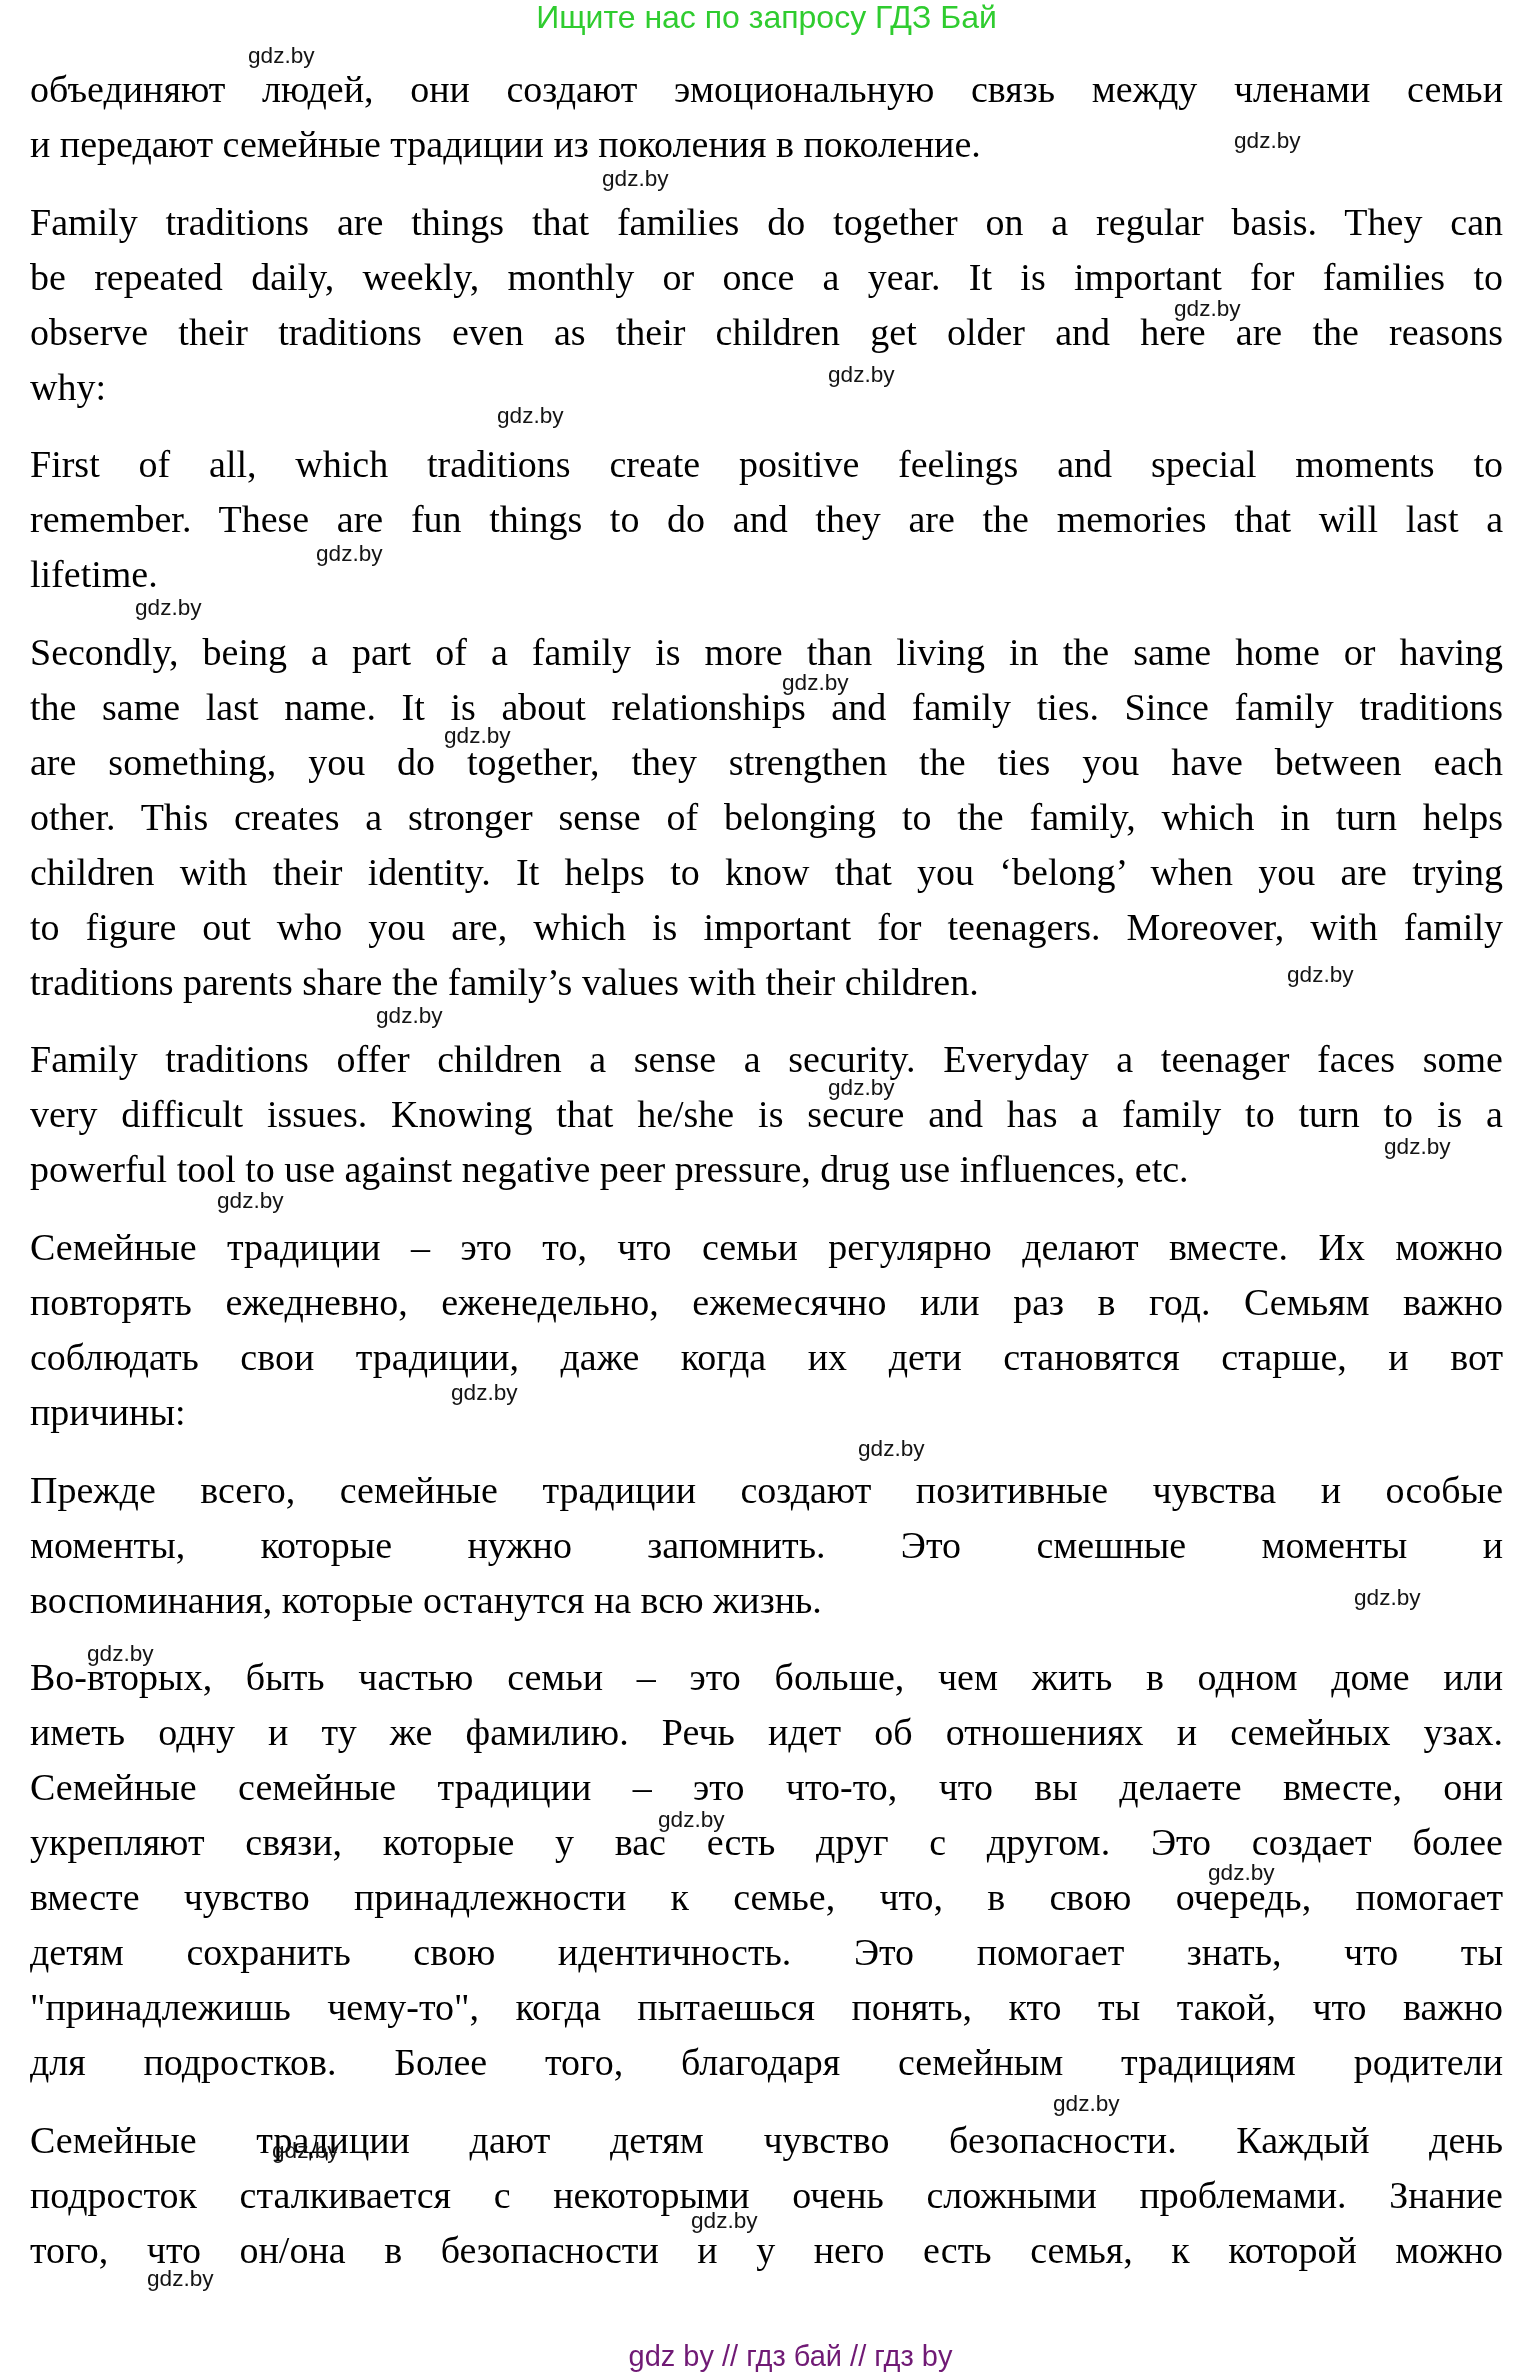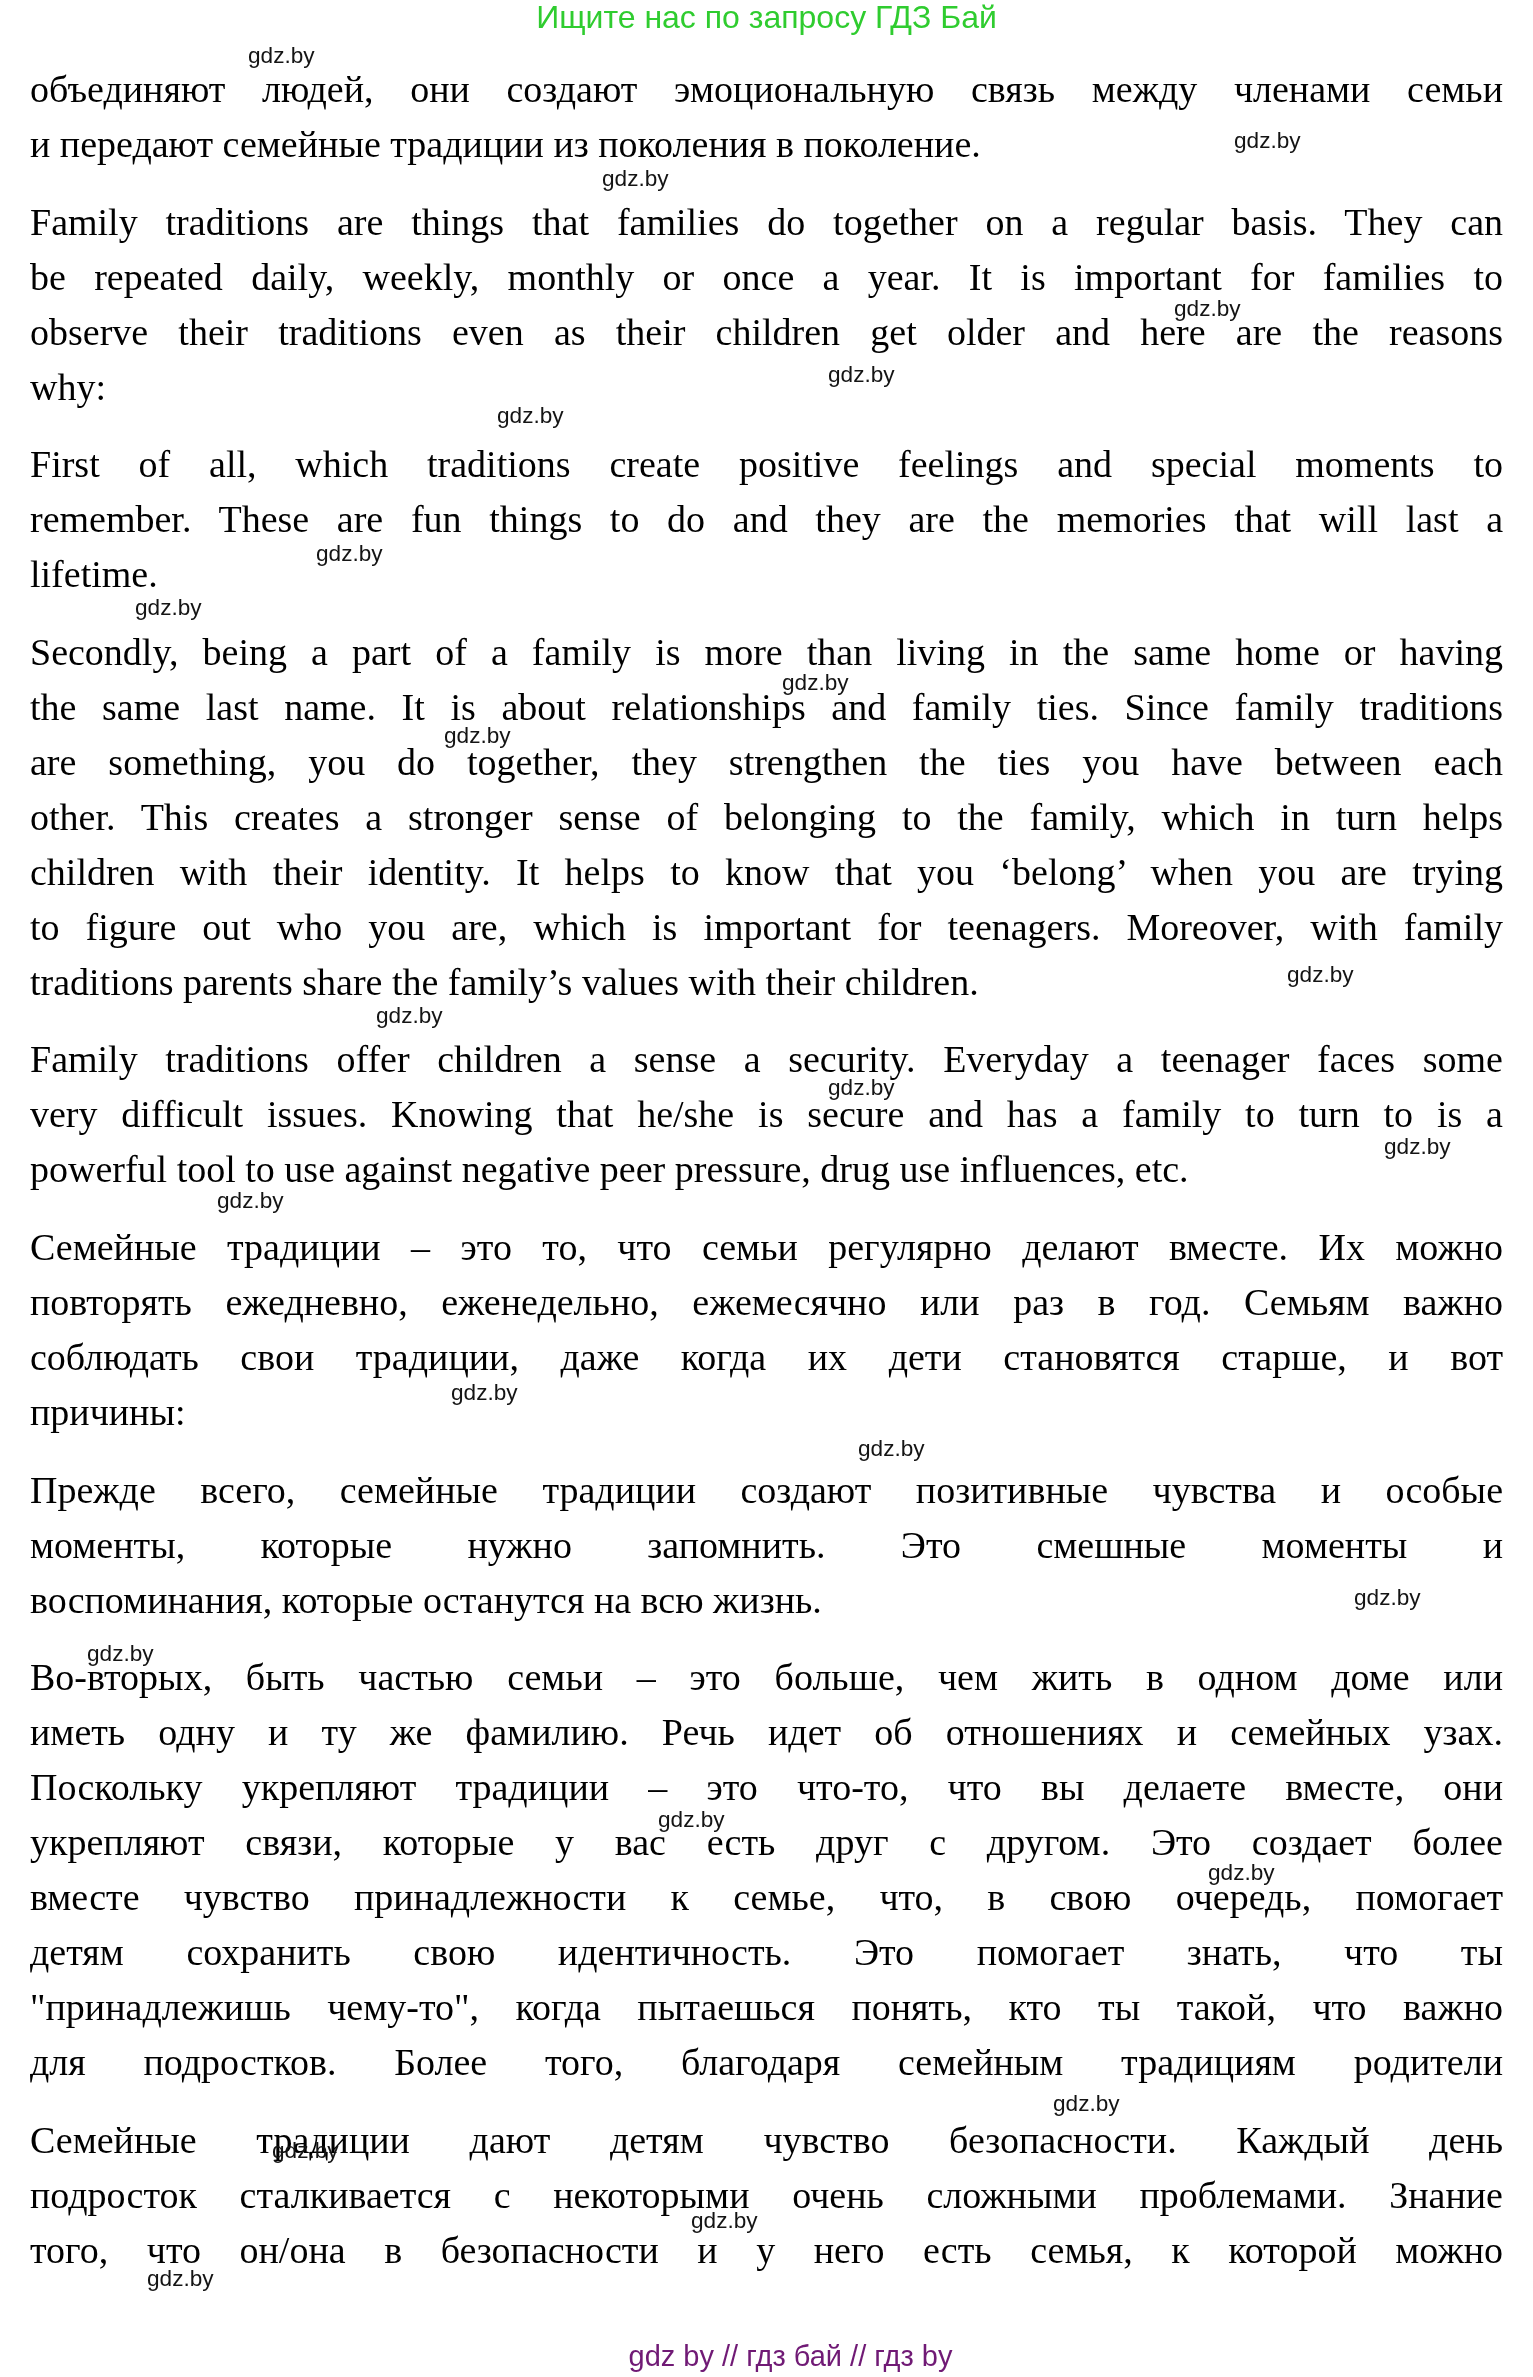--- a/index.html
+++ b/index.html
@@ -93,21 +93,21 @@
         <div class="tline last">причины:</div>
       </div>
       <div class="para" lang="ru">
         <div class="tline">Прежде всего, семейные традиции создают позитивные чувства и особые</div>
         <div class="tline">моменты, которые нужно запомнить. Это смешные моменты и</div>
         <div class="tline last">воспоминания, которые останутся на всю жизнь.</div>
       </div>
       <div class="para" lang="ru">
         <div class="tline">Во-вторых, быть частью семьи – это больше, чем жить в одном доме или</div>
         <div class="tline">иметь одну и ту же фамилию. Речь идет об отношениях и семейных узах.</div>
-        <div class="tline">Поскольку укрепляют традиции – это что-то, что вы делаете вместе, они</div>
+        <div class="tline">Семейные семейные традиции – это что-то, что вы делаете вместе, они</div>
         <div class="tline">укрепляют связи, которые у вас есть друг с другом. Это создает более</div>
         <div class="tline">вместе чувство принадлежности к семье, что, в свою очередь, помогает</div>
         <div class="tline">детям сохранить свою идентичность. Это помогает знать, что ты</div>
         <div class="tline">"принадлежишь чему-то", когда пытаешься понять, кто ты такой, что важно</div>
         <div class="tline">для подростков. Более того, благодаря семейным традициям родители</div>
       </div>
       <div class="para" lang="ru">
         <div class="tline">Семейные традиции дают детям чувство безопасности. Каждый день</div>
         <div class="tline">подросток сталкивается с некоторыми очень сложными проблемами. Знание</div>
         <div class="tline">того, что он/она в безопасности и у него есть семья, к которой можно</div>

